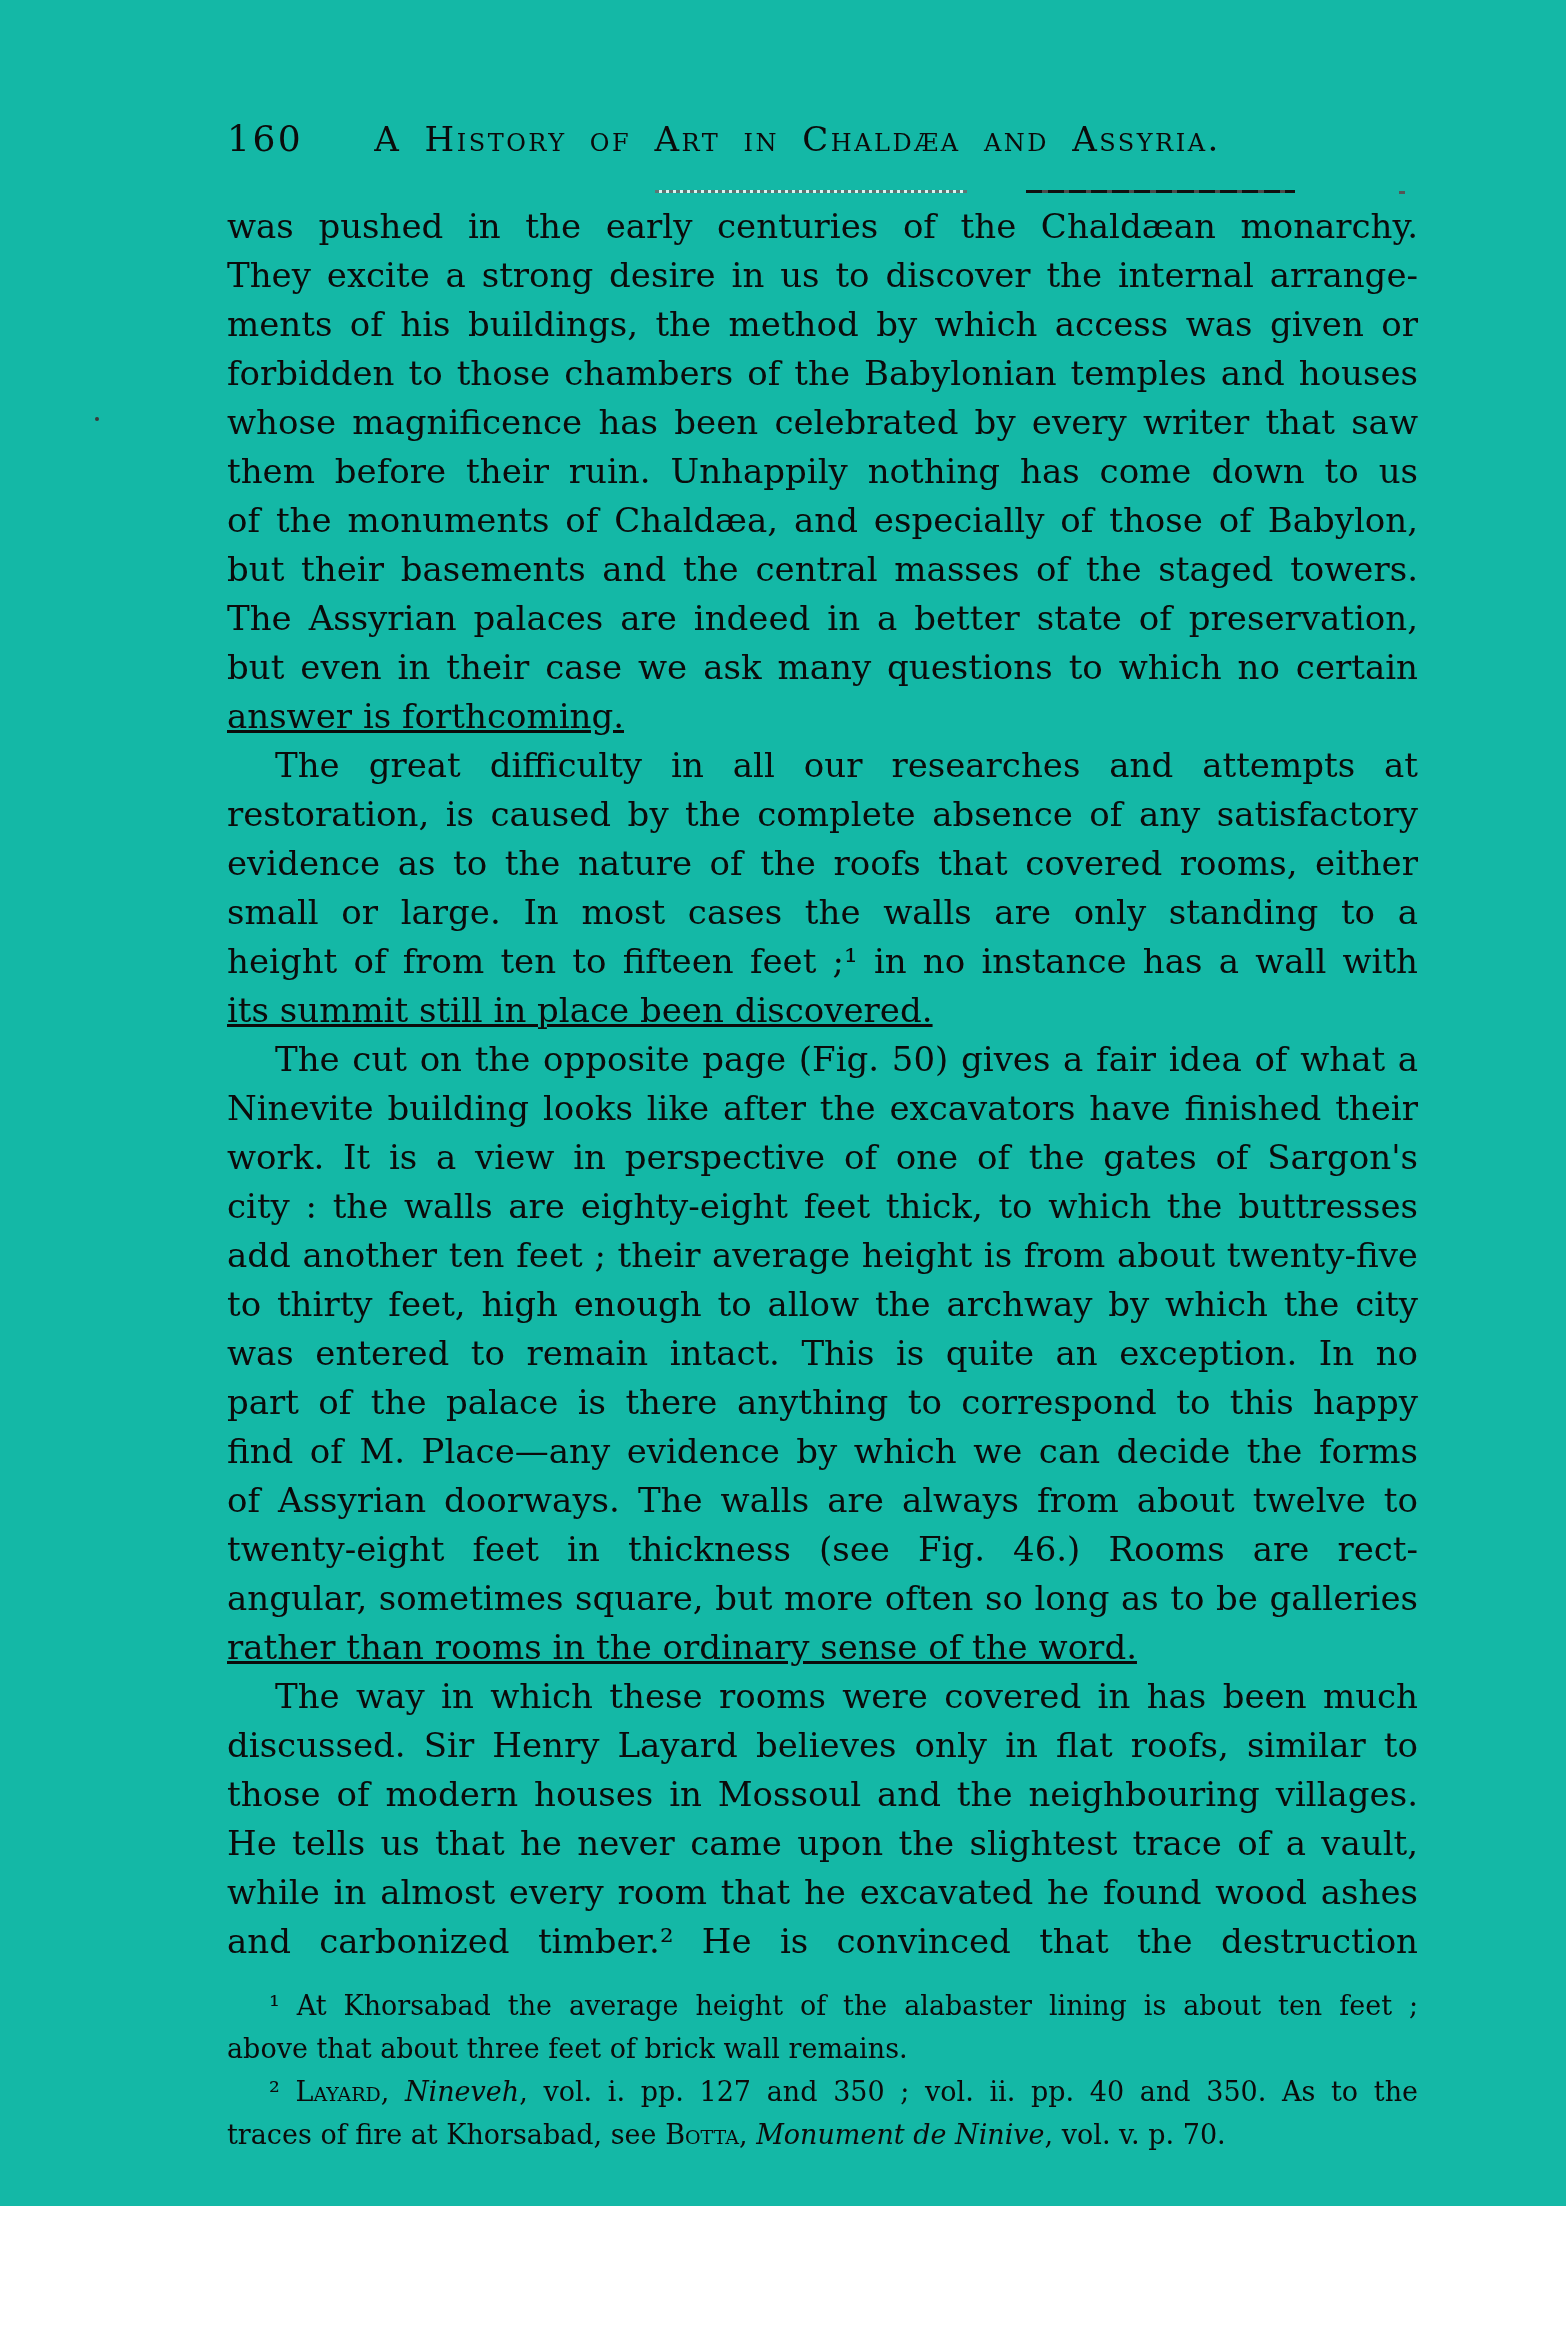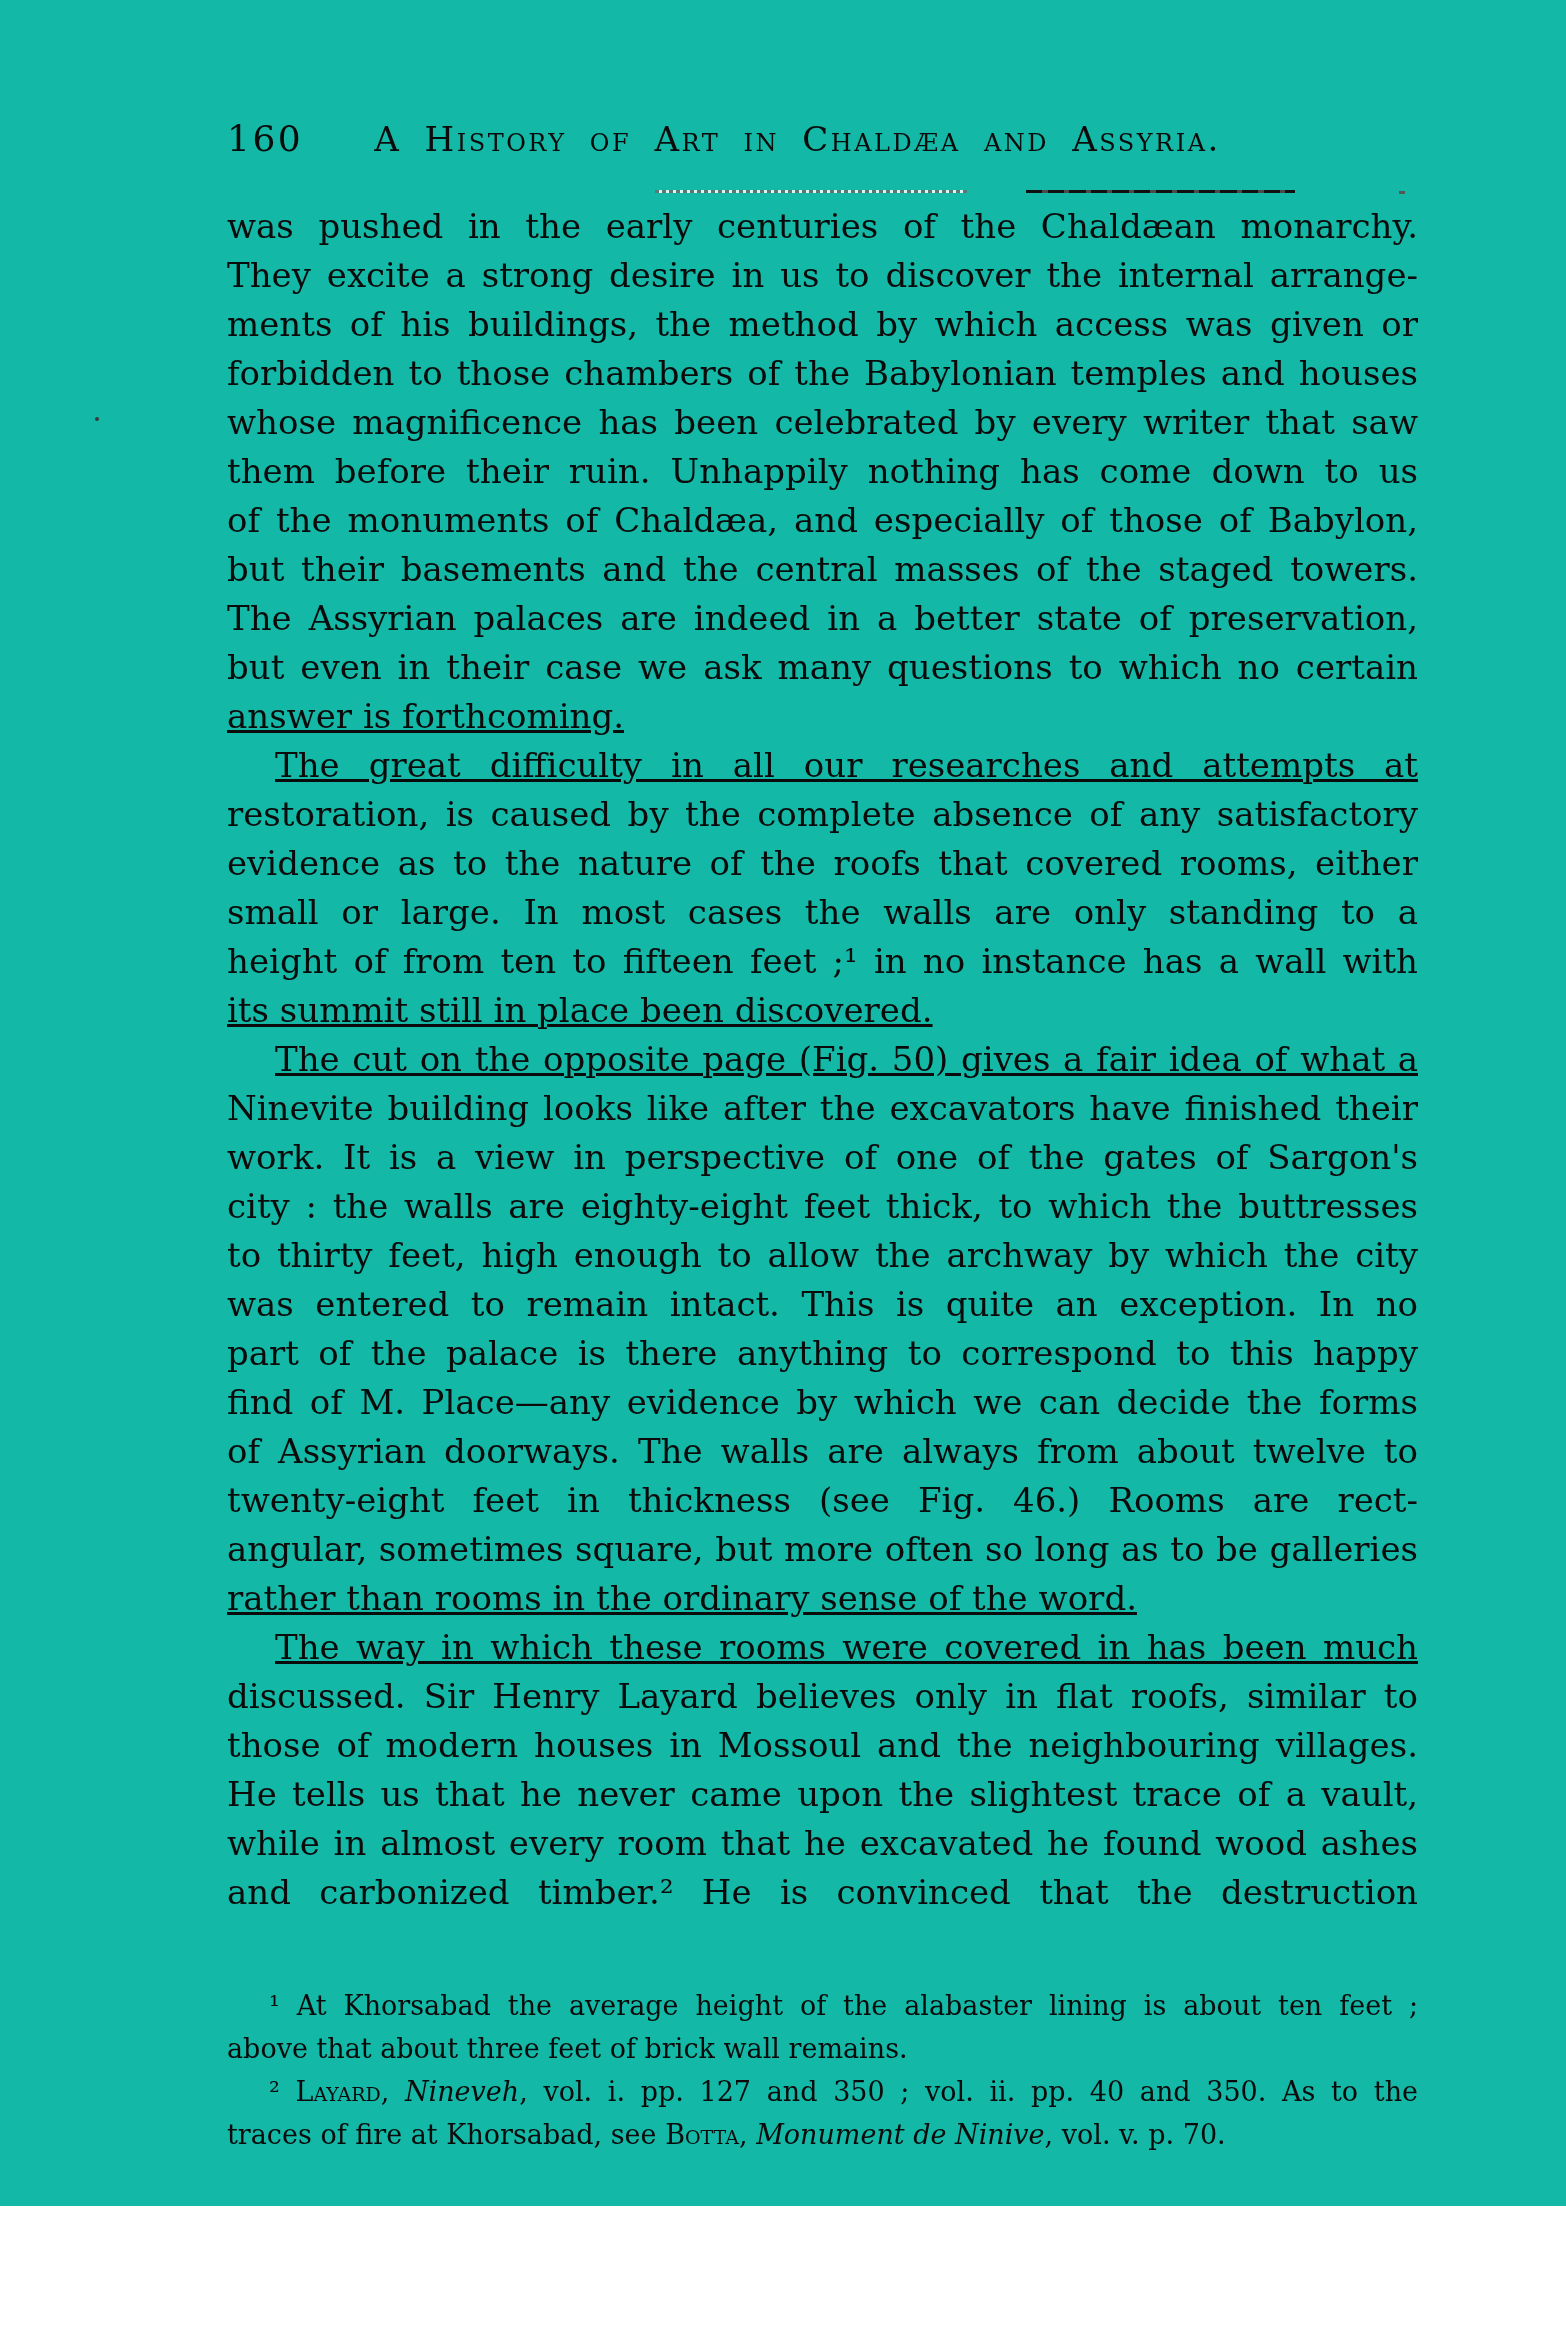--- a/index.html
+++ b/index.html
@@ -91,21 +91,20 @@
     text-align-last: justify;
     overflow: visible;
   }
   #body-text .line.lastline {
     text-align: left;
     text-align-last: left;
     text-decoration: underline;
   }
   #body-text .line.indent {
     text-indent: 48px;
-    text-decoration: underline;
   }
   
   #footnotes {
     position: absolute;
     left: 227px;
     top: 1984px;
     width: 1191px;
     font-size: 27px;
     line-height: 43px;
   }
@@ -153,20 +152,21 @@
       <div class="line indent">The great difficulty in all our researches and attempts at</div>
       <div class="line">restoration, is caused by the complete absence of any satisfactory</div>
       <div class="line">evidence as to the nature of the roofs that covered rooms, either</div>
       <div class="line">small or large.  In most cases the walls are only standing to a</div>
       <div class="line">height of from ten to fifteen feet ;¹ in no instance has a wall with</div>
       <div class="line lastline">its summit still in place been discovered.</div>
       <div class="line indent">The cut on the opposite page (Fig. 50) gives a fair idea of what a</div>
       <div class="line">Ninevite building looks like after the excavators have finished their</div>
       <div class="line">work.  It is a view in perspective of one of the gates of Sargon's</div>
       <div class="line">city : the walls are eighty-eight feet thick, to which the buttresses</div>
+      <div class="line">add another ten feet ; their average height is from about twenty-five</div>
       <div class="line">to thirty feet, high enough to allow the archway by which the city</div>
       <div class="line">was entered to remain intact.  This is quite an exception.  In no</div>
       <div class="line">part of the palace is there anything to correspond to this happy</div>
       <div class="line">find of M. Place—any evidence by which we can decide the forms</div>
       <div class="line">of Assyrian doorways.  The walls are always from about twelve to</div>
       <div class="line">twenty-eight feet in thickness (see Fig. 46.)  Rooms are rect-</div>
       <div class="line">angular, sometimes square, but more often so long as to be galleries</div>
       <div class="line lastline">rather than rooms in the ordinary sense of the word.</div>
       <div class="line indent">The way in which these rooms were covered in has been much</div>
       <div class="line">discussed.  Sir Henry Layard believes only in flat roofs, similar to</div>

